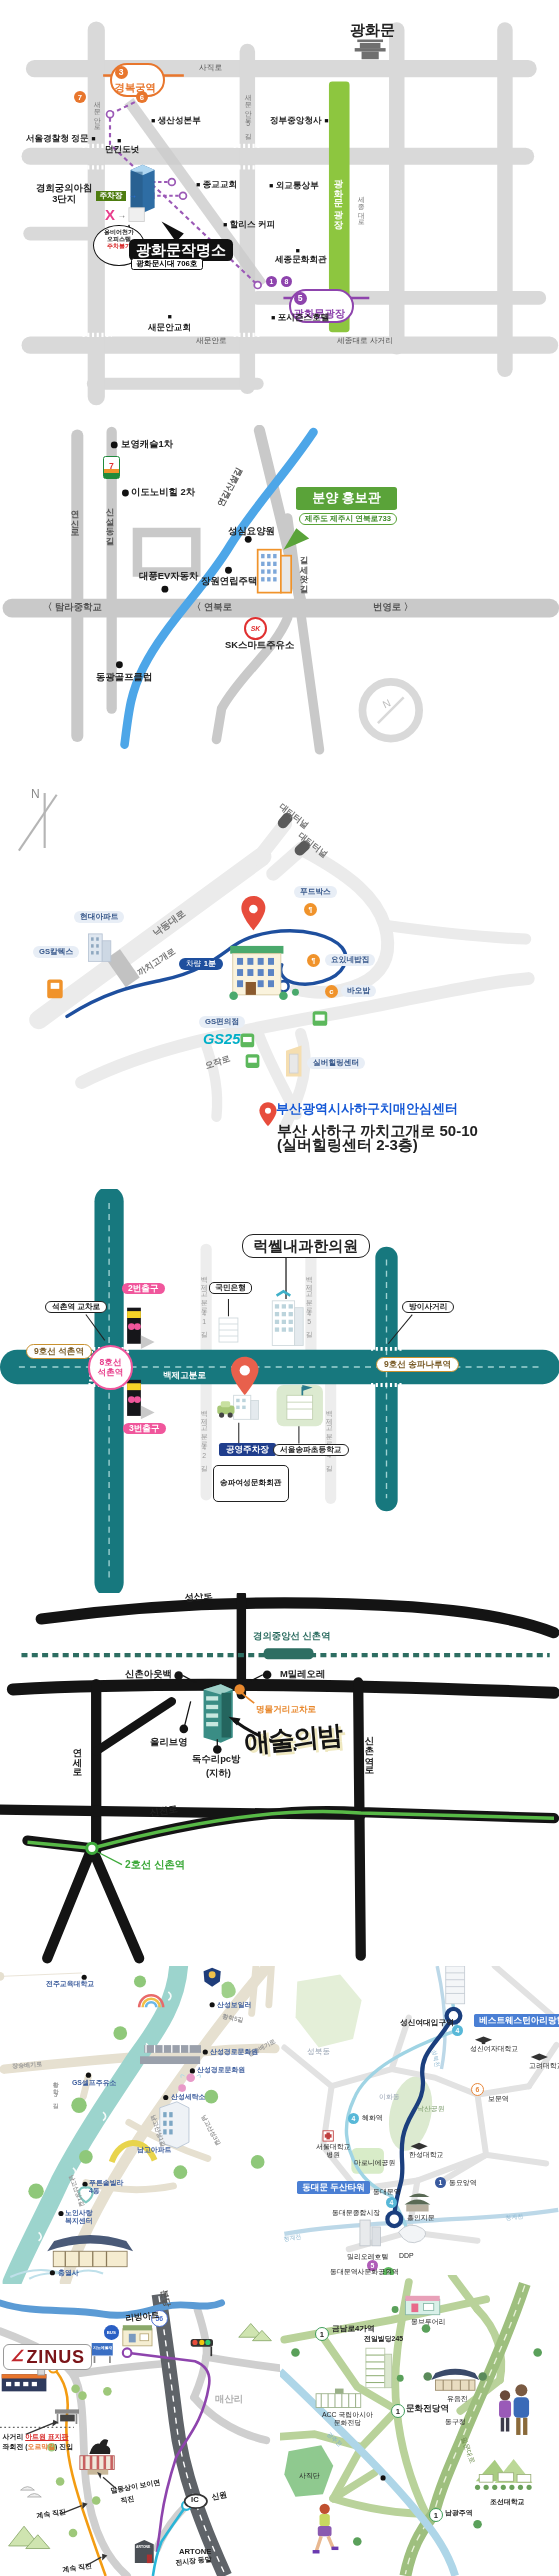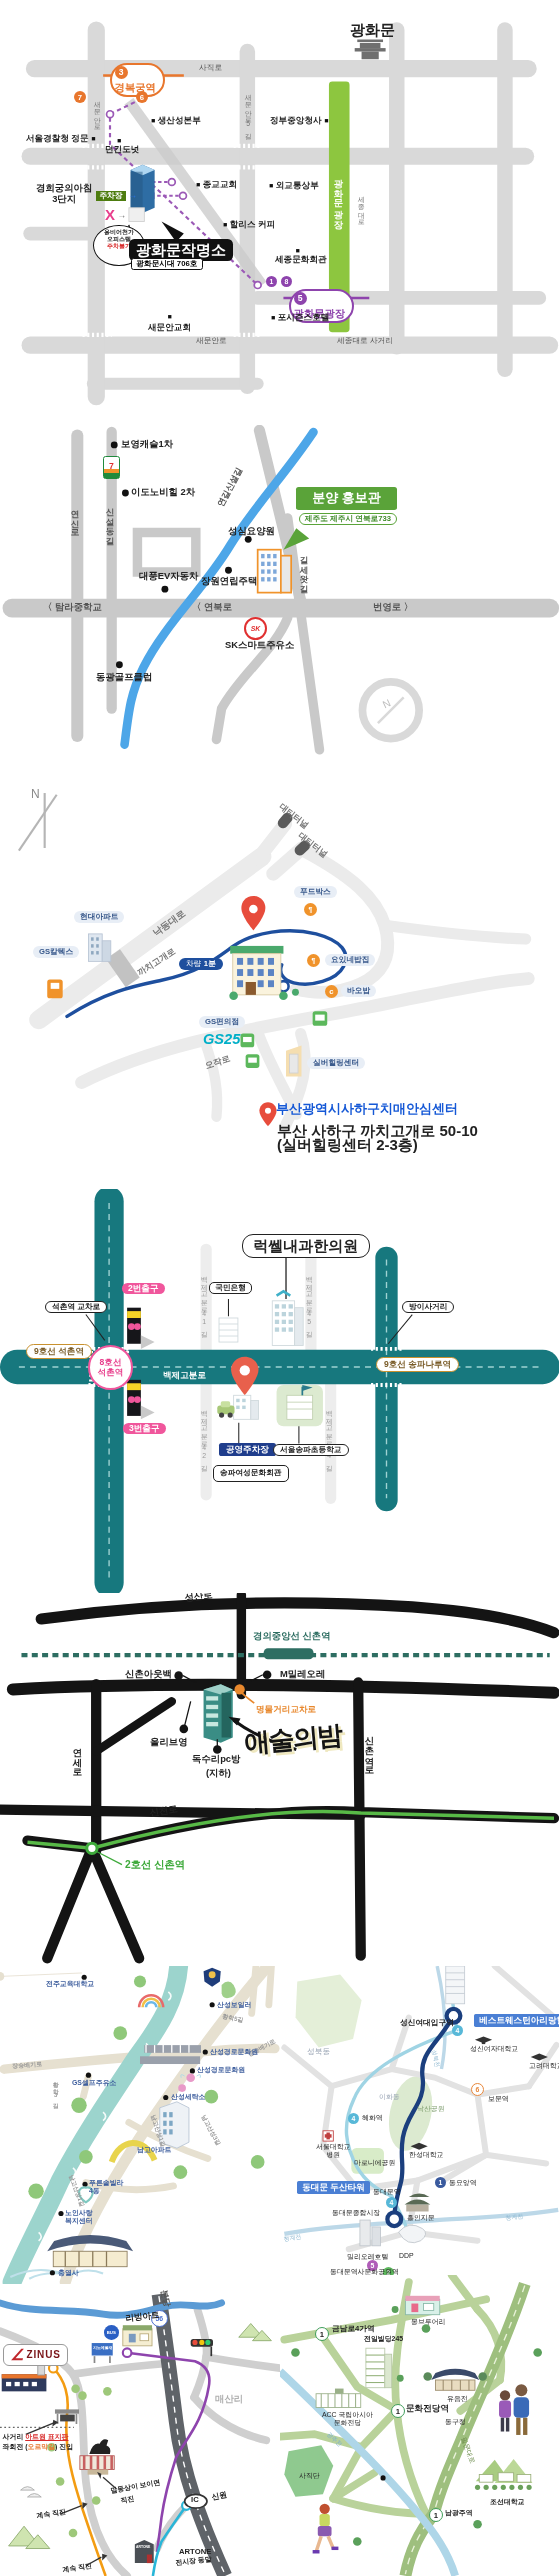--- a/index.html
+++ b/index.html
@@ -451,21 +451,21 @@
     <span class="b f10 pink">8호선</span>
       <span class="b f10 pink">석촌역</span>
   </div>
   <div class="s b f10" style="left:163px;top:182px;color:#fff;">백제고분로</div>
   <div class="s vert f8 g99" style="left:200px;top:82px;">백제고분로41길</div>
   <div class="s vert f8 g99" style="left:305px;top:82px;">백제고분로45길</div>
   <div class="s vert f8 g99" style="left:200px;top:216px;">백제고분로42길</div>
   <div class="s vert f8 g99" style="left:325px;top:216px;">백제고분로44길</div>
   <div class="s b f10" style="left:219px;top:254px;background:#1f3d8c;color:#fff;border-radius:2.6px;padding:1.7px 6.9px;">공영주차장</div>
   <div class="s b f9 ink" style="left:273px;top:255px;border:1.3px solid #222;border-radius:7.7px;background:#fff;padding:0.9px 6px;">서울송파초등학교</div>
-  <div class="s b f9 ink" style="left:213px;top:276px;border:1.3px solid #222;border-radius:5px;background:#fff;padding:3px 6px;">송파여성문화회관</div>
+  <div class="s b f9 ink" style="left:213px;top:276px;border:1.3px solid #222;border-radius:5px;background:#fff;padding:13px 6px;">송파여성문화회관</div>
 </section>
 
 <section class="map" style="left:0;top:1593px;width:560px;height:374px;">
   <svg class="bg" width="560" height="374" viewBox="0 0 652 435">
     <g stroke="#141414" stroke-linecap="round" fill="none">
       <path d="M48,30 C180,12 320,6 480,16 C560,22 610,32 645,46" stroke-width="13"></path>
       <line x1="281" y1="2" x2="281" y2="118" stroke-width="11"></line>
       <path d="M15,112 C200,102 450,108 645,116" stroke-width="14"></path>
       <line x1="112" y1="106" x2="112" y2="300" stroke-width="12"></line>
       <line x1="200" y1="126" x2="112" y2="184" stroke-width="10"></line>
@@ -820,21 +820,21 @@
         <path d="M32,248 q8,-8 16,0 z" fill="#eee"></path>
     </g>
   </svg>
   <div class="s b f10 g55" style="left:168px;top:5.2px;transform:rotate(78deg);transform-origin:0 0;">분당</div>
   <span class="badge" style="left:151px;top:26px;width:14.6px;height:14.6px;background:#fff;border:1.7px solid #4a6fd0;color:#4a6fd0;font-size:6.9px;">56</span>
   <div class="s b f10 ink" style="left:125px;top:30px;transform:rotate(-6deg);transform-origin:0 0;">리빙아트</div>
   <span class="badge" style="left:104px;top:41px;width:14.6px;height:14.6px;background:#2a5fc4;font-size:4.3px;">BUS</span>
   <div class="s" style="left:93px;top:62px;width:19px;text-align:center;font-size:3.9px;color:#fff;font-weight:bold;">지노에울재</div>
   <div class="s row" style="left:3.4px;top:60px;border:1.3px solid #9a9a9a;border-radius:6px;background:#fff;padding:1.7px 6px;">
     <span class="b f13" style="color:#c0272d;font-style:italic;">∠</span>
-    <span class="b" style="font-size:10px;color:#7a1418;letter-spacing:0.9px;">ZINUS</span>
+    <span class="b" style="font-size:18px;color:#7a1418;letter-spacing:0.9px;">ZINUS</span>
   </div>
   <div class="s b f11" style="left:215px;top:110px;color:#b0b0b0;">매산리</div>
   <div class="s f8 b" style="left:2.6px;top:149px;"><span class="ink">사거리</span> <span class="red" style="text-decoration:underline;">아트원 표지판</span></div>
   <div class="s f8 b" style="left:2.6px;top:159px;"><span class="ink">좌회전 (</span><span style="color:#e8762d;">오르막길</span><span class="ink">) 진입</span></div>
   <div class="s f8 b ink" style="left:110px;top:203px;transform:rotate(-10deg);transform-origin:0 0;">말동상이 보이면</div>
   <div class="s f8 b ink" style="left:120px;top:213px;transform:rotate(-10deg);transform-origin:0 0;">직진</div>
   <div class="s f8 b ink" style="left:36px;top:228px;transform:rotate(-8deg);transform-origin:0 0;">계속 직진</div>
   <div class="s f8 b ink" style="left:62px;top:282px;transform:rotate(-8deg);transform-origin:0 0;">계속 직진</div>
   <div class="s b f9 ink" style="left:191px;top:212px;">IC</div>
   <div class="s b f9 ink" style="left:211px;top:210px;transform:rotate(-12deg);transform-origin:0 0;">신원</div>

